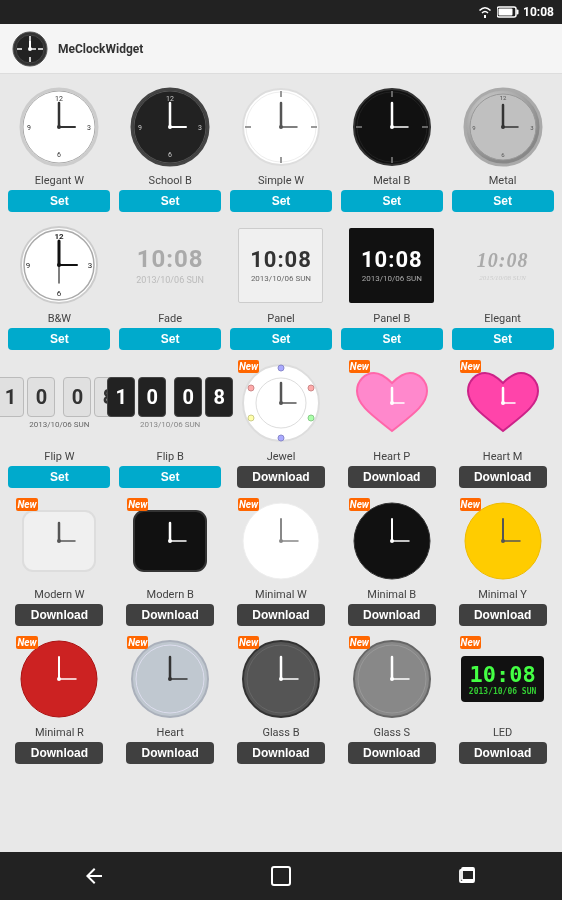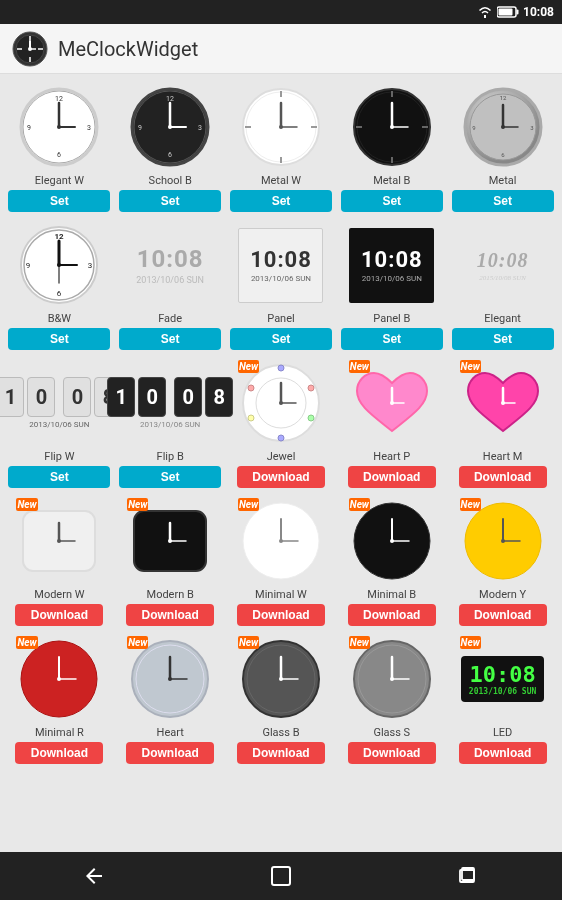--- a/index.html
+++ b/index.html
@@ -35,23 +35,23 @@
       align-items: center;
       padding: 0 12px;
       gap: 10px;
       border-bottom: 1px solid #ddd;
     }
     .app-bar-icon {
       width: 36px;
       height: 36px;
     }
     .app-bar-title {
-      font-size: 20px;
+      font-size: 12px;
       color: #333;
-      font-weight: 400;
+      font-weight: 700;
     }
 
     
     .scroll-area {
       height: calc(900px - 24px - 50px - 48px);
       overflow-y: auto;
       background: #e8e8e8;
       padding: 8px 4px;
     }
 
@@ -94,21 +94,21 @@
       border: none;
       border-radius: 4px;
       padding: 4px 0;
       width: 102px;
       font-size: 12px;
       font-weight: bold;
       cursor: pointer;
       text-align: center;
     }
     .btn-download {
-      background: #ef4444;
+      background: #404040;
       color: #fff;
       border: none;
       border-radius: 4px;
       padding: 4px 0;
       width: 88px;
       font-size: 12px;
       font-weight: bold;
       cursor: pointer;
       text-align: center;
     }
@@ -290,21 +290,21 @@
           <circle cx="40" cy="40" r="35" fill="white" stroke="#eee" stroke-width="1"></circle>
           <line x1="40" y1="40" x2="40" y2="16" stroke="#555" stroke-width="2.5" stroke-linecap="round"></line>
           <line x1="40" y1="40" x2="56" y2="40" stroke="#555" stroke-width="1.5" stroke-linecap="round"></line>
           <circle cx="40" cy="40" r="2" fill="#555"></circle>
           <line x1="40" y1="4" x2="40" y2="10" stroke="#999" stroke-width="2"></line>
           <line x1="40" y1="70" x2="40" y2="76" stroke="#999" stroke-width="2"></line>
           <line x1="4" y1="40" x2="10" y2="40" stroke="#999" stroke-width="2"></line>
           <line x1="70" y1="40" x2="76" y2="40" stroke="#999" stroke-width="2"></line>
         </svg>
       </div>
-      <span class="clock-label">Metal W</span>
+      <span class="clock-label">Simple W</span>
       <button class="btn-set">Set</button>
     </div>
 
     <div class="clock-item">
       <div class="clock-preview">
         <svg class="clock-face" viewBox="0 0 80 80">
           <circle cx="40" cy="40" r="38" fill="#111" stroke="#333" stroke-width="2"></circle>
           <circle cx="40" cy="40" r="35" fill="#111" stroke="#222" stroke-width="1"></circle>
           <line x1="40" y1="40" x2="40" y2="16" stroke="white" stroke-width="2.5" stroke-linecap="round"></line>
           <line x1="40" y1="40" x2="56" y2="40" stroke="white" stroke-width="1.5" stroke-linecap="round"></line>
@@ -562,21 +562,21 @@
     <div class="clock-item" style="position:relative;">
       <div class="clock-preview">
         <span class="new-badge">New</span>
         <svg class="clock-face" viewBox="0 0 80 80">
           <circle cx="40" cy="40" r="38" fill="#ffcc00" stroke="#eebb00" stroke-width="1"></circle>
           <line x1="40" y1="40" x2="40" y2="18" stroke="#555" stroke-width="2" stroke-linecap="round"></line>
           <line x1="40" y1="40" x2="57" y2="40" stroke="#555" stroke-width="1.5" stroke-linecap="round"></line>
           <circle cx="40" cy="40" r="2" fill="#555"></circle>
         </svg>
       </div>
-      <span class="clock-label">Modern Y</span>
+      <span class="clock-label">Minimal Y</span>
       <button class="btn-download">Download</button>
     </div>
   </div>
 
   <div class="grid-row">
 
     <div class="clock-item" style="position:relative;">
       <div class="clock-preview">
         <span class="new-badge">New</span>
         <svg class="clock-face" viewBox="0 0 80 80">

